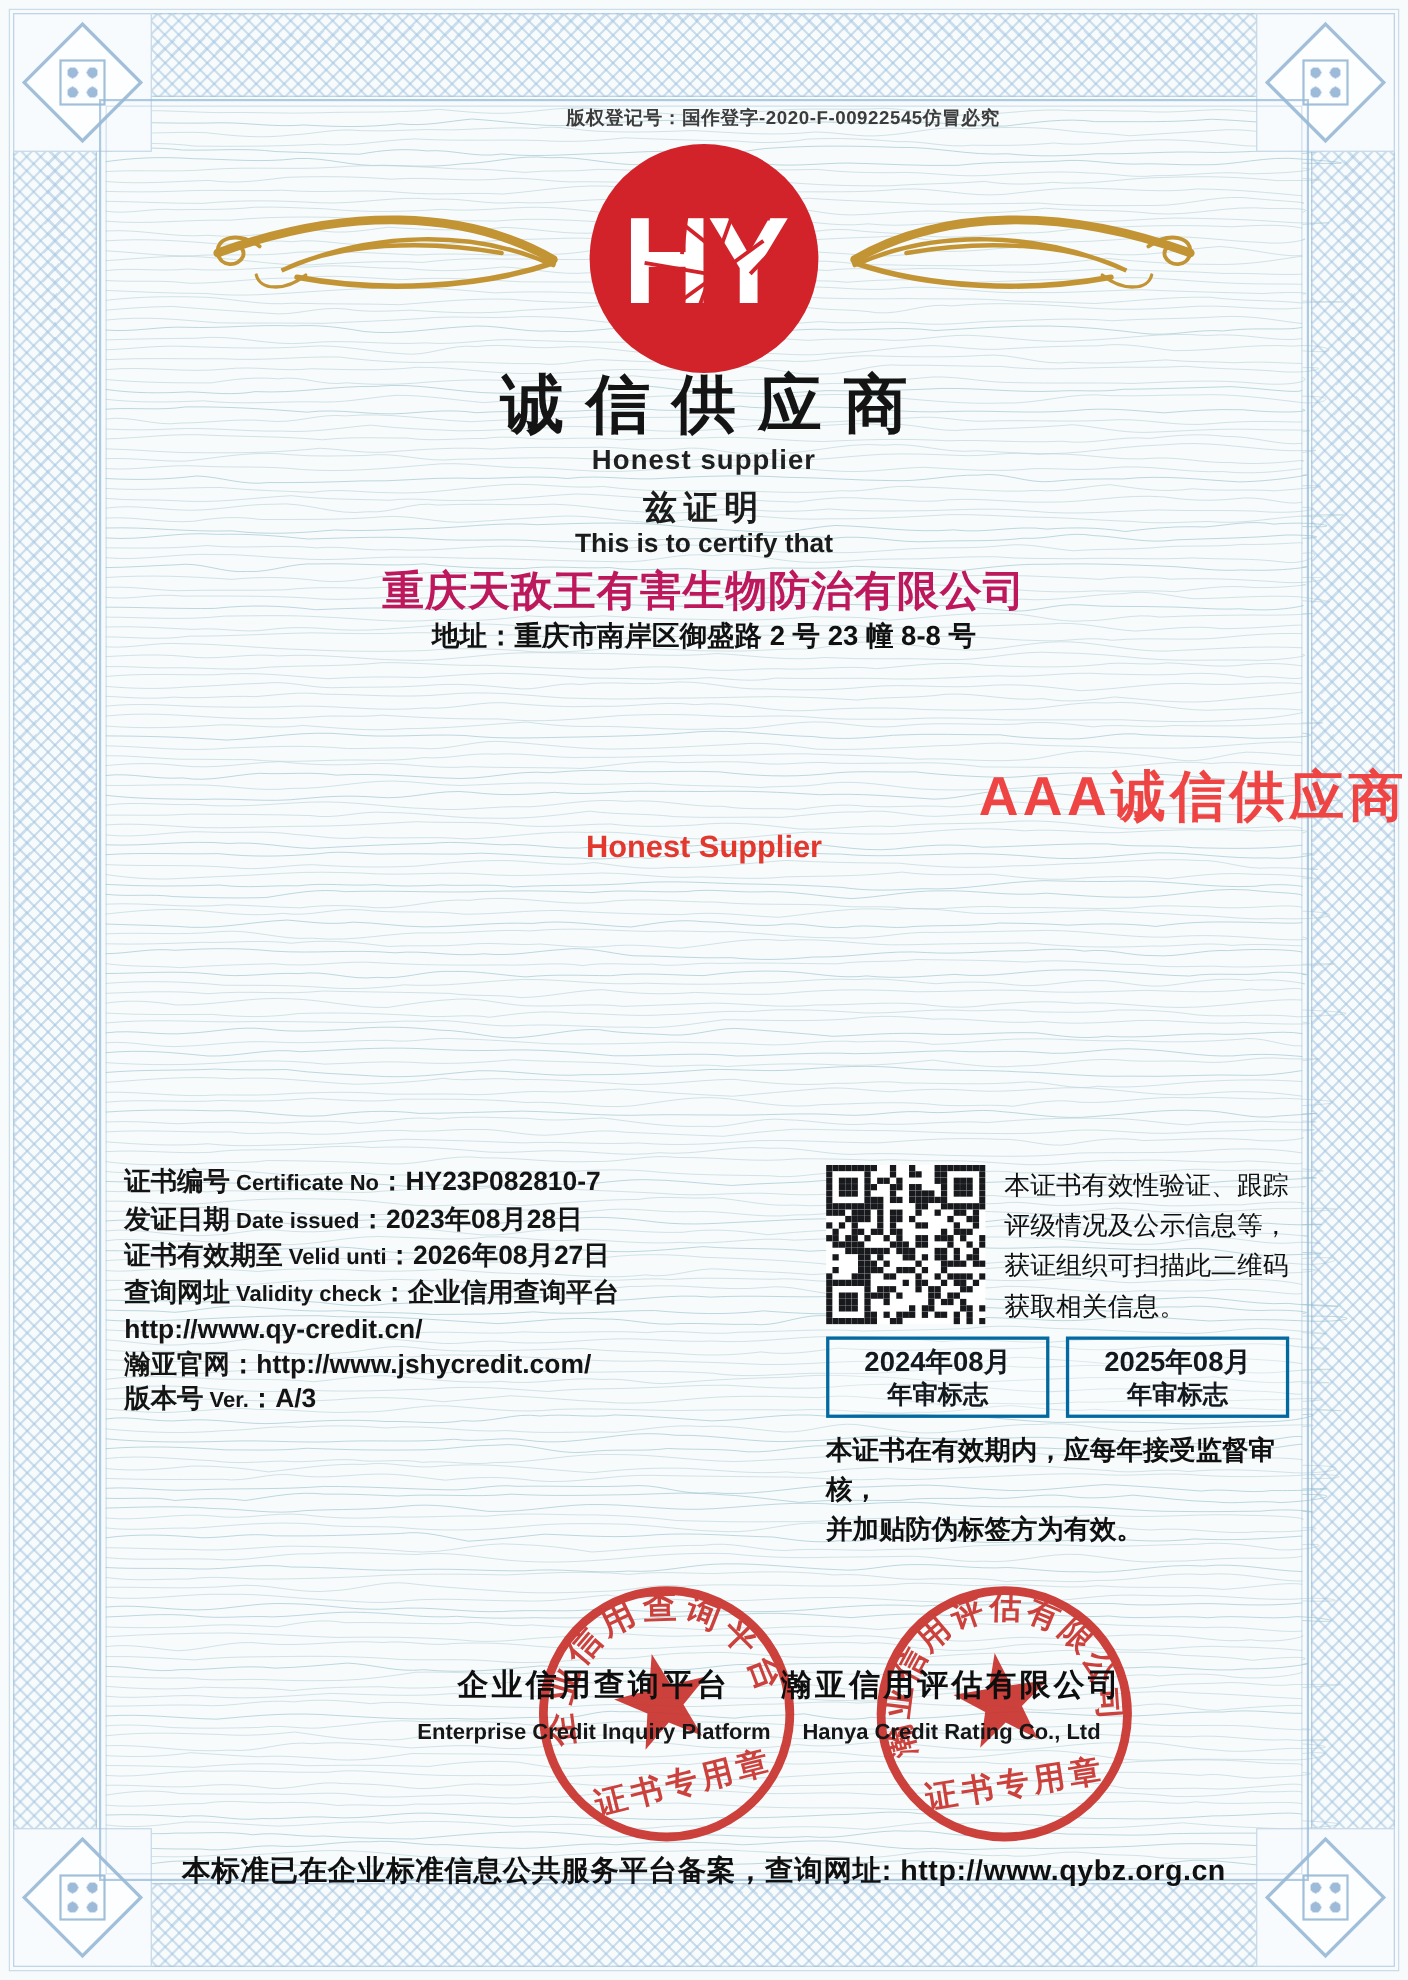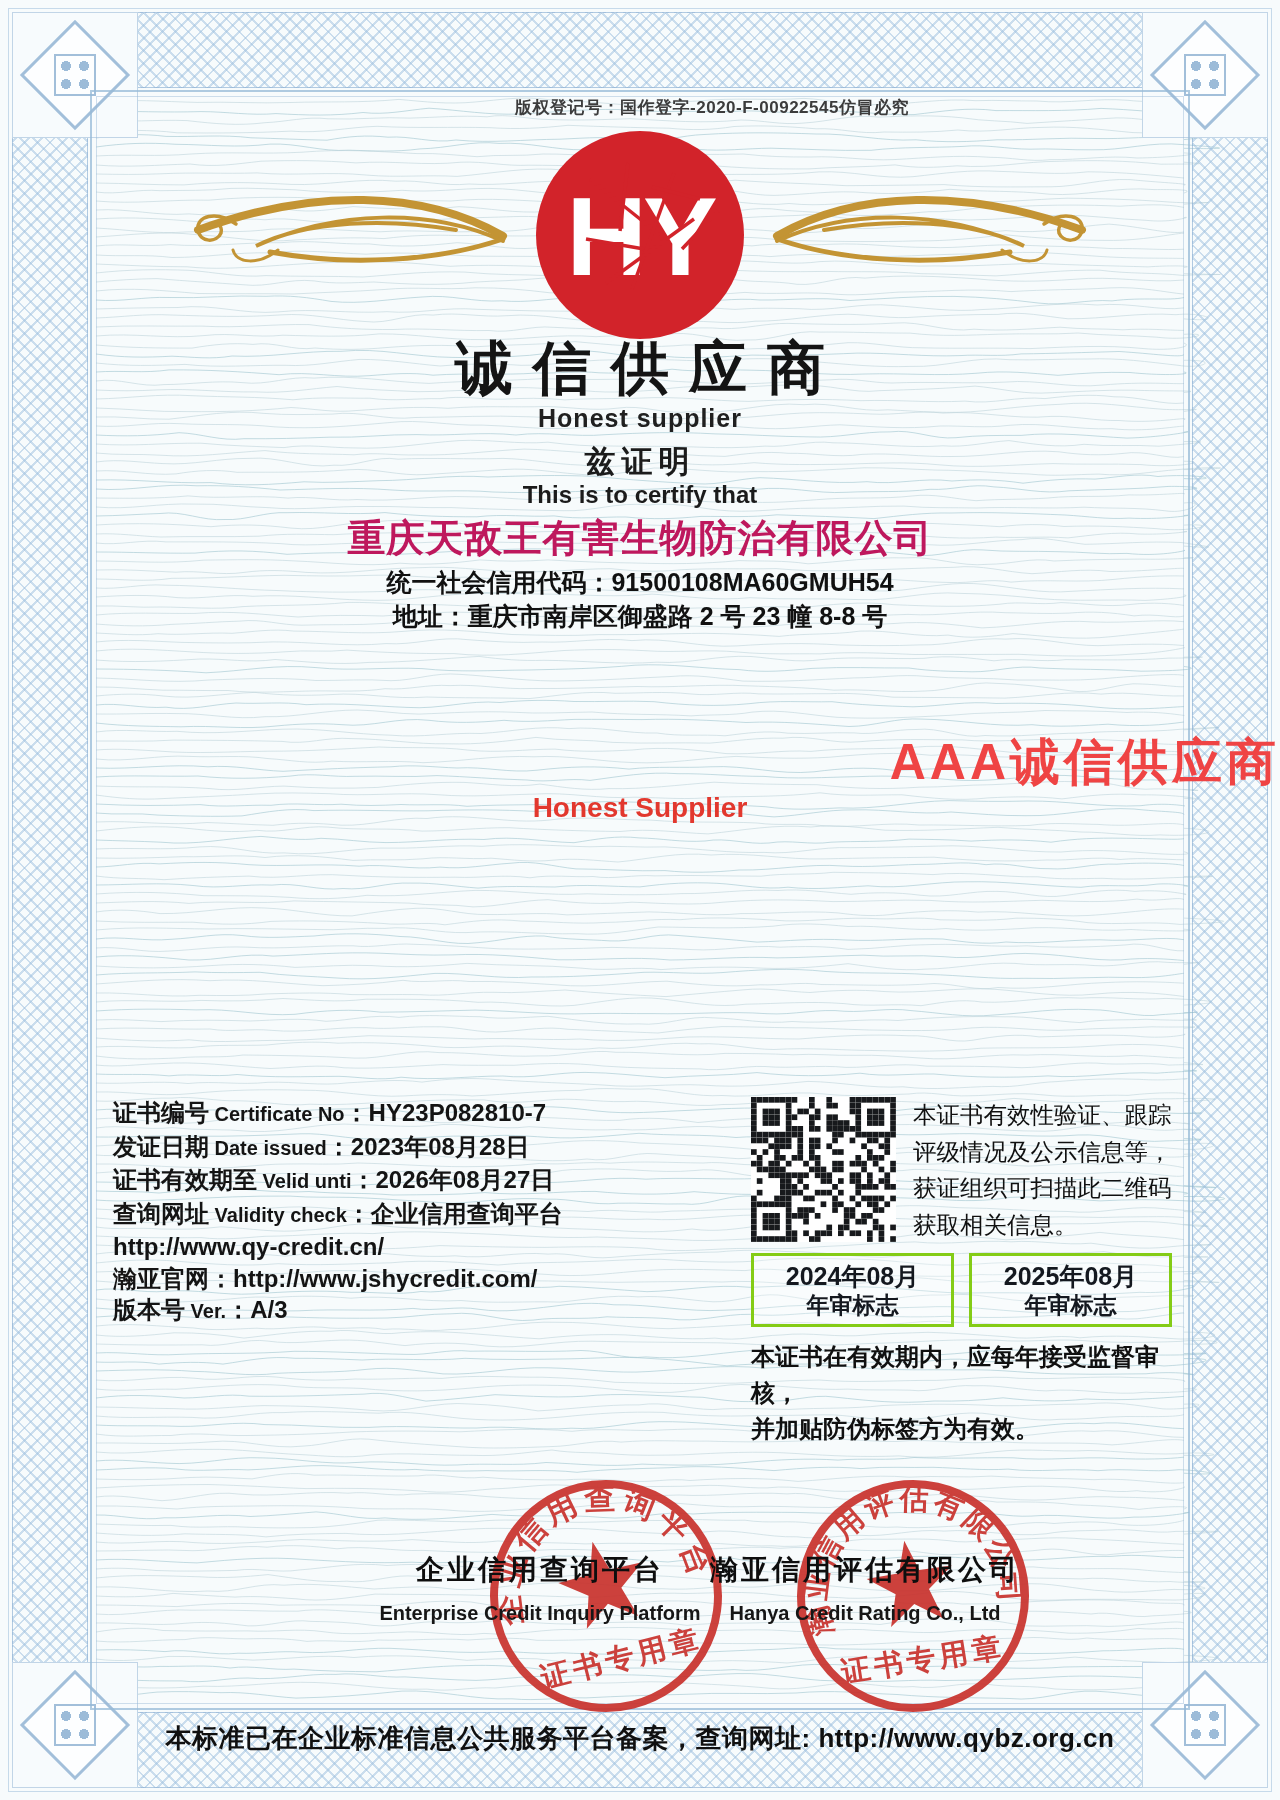--- a/index.html
+++ b/index.html
@@ -75,21 +75,21 @@
   .dline{font-size:24px;line-height:31.5px;color:#141414;white-space:nowrap;}
   .d-cn{font-weight:700;}
   .d-en{font-size:20px;font-weight:600;}
   .d-val{font-weight:600;}
   .details-right{width:432px;}
   .qr-row{display:flex;gap:17px;}
   .qr-box{width:145px;height:145px;flex:0 0 auto;}
   .qr-info{font-size:23.5px;line-height:36.5px;color:#101010;font-weight:500;}
   .ybox-row{margin-top:10px;display:flex;gap:15px;}
   .ybox{
-    width:203px;height:74px;border:3px solid #84cc16;box-sizing:border-box;
+    width:203px;height:74px;border:3px solid #0369a1;box-sizing:border-box;
     display:flex;flex-direction:column;align-items:center;justify-content:center;
     background:rgba(255,255,255,.25);
   }
   .yb1{font-size:25px;line-height:30px;font-weight:600;color:#14181f;}
   .yb2{font-size:23px;line-height:28px;font-weight:600;color:#14181f;}
   .note{margin-top:12px;font-size:24px;line-height:36px;font-weight:600;color:#101010;}
   .note div:last-child{text-align:left;padding-right:4px;}
   
   .seals-row{position:relative;margin-top:18px;height:246px;}
   .seal-group{position:absolute;top:0;width:400px;height:246px;}
@@ -343,21 +343,20 @@
         </g>
       </svg>
     </div>
 
     <div class="title-cn">诚信供应商</div>
     <div class="title-en">Honest supplier</div>
     <div class="certify-cn">兹证明</div>
     <div class="certify-en">This is to certify that</div>
 
     <div class="company">重庆天敌王有害生物防治有限公司</div>
-    <div class="code-line"><span>统一社会信用代码</span>：<span>91500108MA60GMUH54</span></div>
     <div class="addr-line"><span>地址</span>：<span>重庆市南岸区御盛路 2 号 23 幢 8-8 号</span></div>
 
     <div class="rating-cn" id="rating-cn" style="color: #ef4444; text-align: right;">AAA诚信供应商</div>
     <div class="rating-en" id="rating-en" style="color: rgb(226, 56, 46);">Honest Supplier</div>
 
     <div class="details-row">
       <div class="details-left">
           <div class="dline"><span class="d-cn">证书编号</span><span class="d-en"> Certificate No</span><span class="d-cn">：</span><span class="d-val">HY23P082810-7</span></div>
           <div class="dline"><span class="d-cn">发证日期</span><span class="d-en"> Date issued</span><span class="d-cn">：</span><span class="d-val">2023年08月28日</span></div>
           <div class="dline"><span class="d-cn">证书有效期至</span><span class="d-en"> Velid unti</span><span class="d-cn">：</span><span class="d-val">2026年08月27日</span></div>

